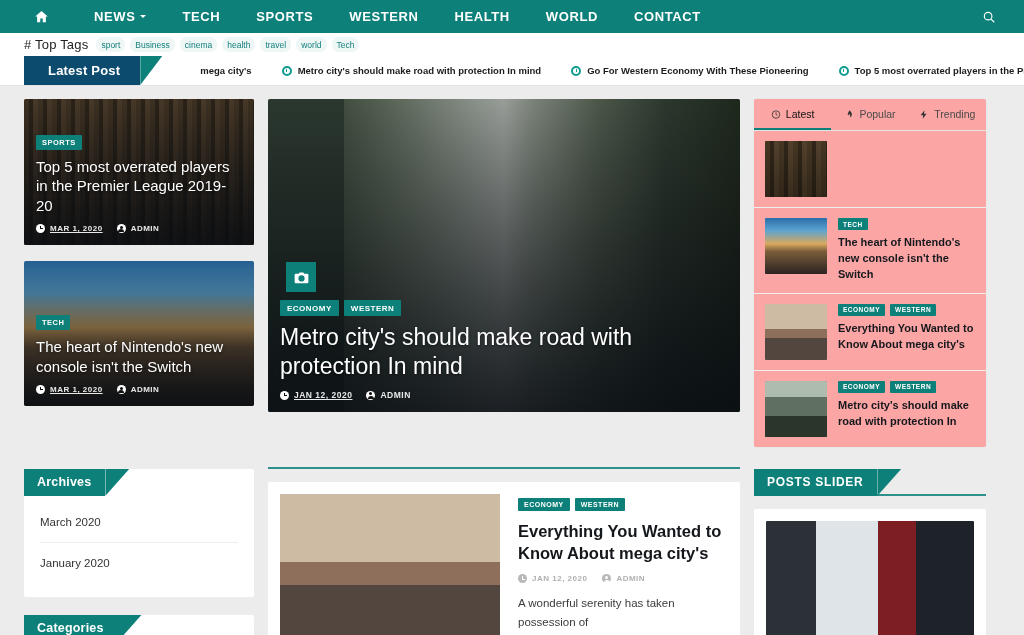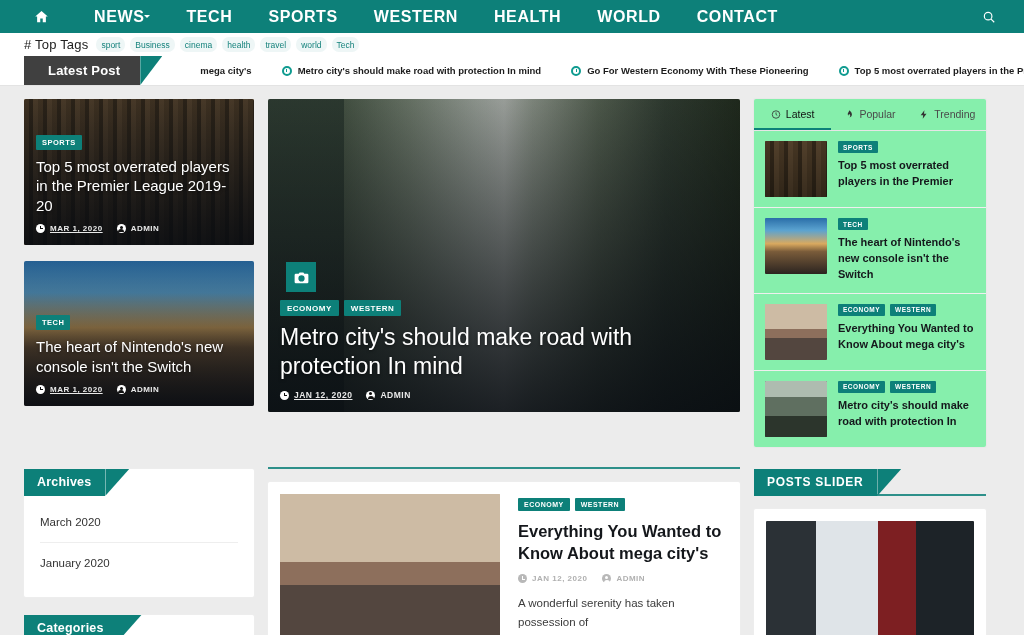--- a/index.html
+++ b/index.html
@@ -13,42 +13,42 @@
 
   
   .navbar {
     height: 33px; background: #0d8079; display: flex; align-items: center;
     padding: 0 22px 0 24px; position: relative;
   }
   .nav-home { width: 34px; display: flex; align-items: center; justify-content: center; }
   .nav-home svg { width: 15px; height: 15px; fill: #fff; }
   .nav-links { display: flex; align-items: center; gap: 0; margin-left: 18px; }
   .nav-link {
-    color: #ffffff; font-size: 16px; font-weight: bold; letter-spacing: .6px;
-    padding: 0 18px; white-space: nowrap; display: flex; align-items: center; 
+    color: #ffffff; font-size: 13px; font-weight: bold; letter-spacing: .6px;
+    padding: 0 18px; white-space: nowrap; display: flex; align-items: center; gap: 5px;
     text-decoration: none;
   }
   .caret { width: 0; height: 0; border-left: 3px solid transparent;
            border-right: 3px solid transparent; border-top: 3.5px solid #fff; display:inline-block; }
   .nav-search { margin-left: auto; display: flex; align-items: center; justify-content: center;
                 width: 26px; height: 26px; }
   .nav-search svg { width: 14px; height: 14px; stroke: #fff; fill: none; stroke-width: 2; }
 
   
   .tagbar { height: 23px; background: #ffffff; display: flex; align-items: center;
             padding: 0 24px; }
   .tagbar-title { font-size: 13px; font-weight: normal; color: #222; margin-right: 8px; letter-spacing: .2px;}
   .tag { font-size: 8.5px; color: #15827c; background: #eef6f6; padding: 2.5px 5px;
          margin-right: 5px; border-radius: 7px; white-space: nowrap; }
 
   
   .ticker { height: 30px; background: #ffffff; display: flex; align-items: stretch;
             border-bottom: 1px solid #e3e3e3; }
   .ticker-label {
-    background: #404040; color: #fff; font-size: 13px; font-weight: bold;
+    background: #0c4a6e; color: #fff; font-size: 13px; font-weight: bold;
     display: flex; align-items: center; padding: 0 20px 0 24px;
     margin-left: 24px; position: relative; letter-spacing: .2px;
   }
   .ticker-label::after {
     content: ""; position: absolute; right: -22px; top: 0; bottom: 0; width: 22px;
     background: #0d8079; clip-path: polygon(0 0, 100% 0, 0 100%);
   }
   .ticker-items { display: flex; align-items: center; flex: 1; overflow: hidden;
                   padding-left: 60px; gap: 0; }
   .ticker-item { display: flex; align-items: center; gap: 6px; font-size: 9.5px;
@@ -98,21 +98,21 @@
   .feat-hero .feat-title { font-size: 23px; line-height: 1.26; margin-bottom: 9px; }
   .feat-hero .badge { font-size: 8px; padding: 3.5px 7px; }
   .feat-hero .meta { font-size: 8.5px; }
   .cam-icon {
     position: absolute; left: 18px; top: 163px; width: 30px; height: 30px;
     background: #0d8079; display: flex; align-items: center; justify-content: center; z-index: 3;
   }
   .cam-icon svg { width: 15px; height: 13px; fill: #fff; }
 
   
-  .tabbox { background: #86efac; border-radius: 2px; box-shadow: 0 0 0 1px #e8e8e8; }
+  .tabbox { background: #fca5a5; border-radius: 2px; box-shadow: 0 0 0 1px #e8e8e8; }
   .tabs { display: flex; border-bottom: 1px solid #e6e6e6; }
   .tab { flex: 1; display: flex; align-items: center; justify-content: center; gap: 5px;
          font-size: 10.5px; color: #4a4a4a; padding: 9px 0 8px; border-bottom: 2px solid transparent;
          white-space: nowrap; }
   .tab.active { color: #111; border-bottom-color: #0d8079; font-weight: normal; }
   .tab svg { width: 10px; height: 11px; }
   .post-row { display: flex; gap: 11px; padding: 10px 11px; align-items: flex-start;
               border-bottom: 1px solid #efefef; }
   .post-row:last-child { border-bottom: none; }
   .post-thumb { width: 62px; height: 56px; flex-shrink: 0; border-radius: 1px; overflow: hidden; }
@@ -348,26 +348,20 @@
                 <path d="M13 2 4 14h6l-1 8 9-12h-6z"></path>
               </svg>
             <span>Trending</span>
           </div>
         </div>
 
         <div class="post-row">
           <div class="post-thumb">
               <div class="img img-library"></div>
             </div>
-          <div class="post-body">
-            <div class="badges">
-              <span class="badge">SPORTS</span>
-            </div>
-            <div class="post-title">Top 5 most overrated players in the Premier</div>
-          </div>
         </div>
 
         <div class="post-row">
           <div class="post-thumb">
               <div class="img img-road"></div>
             </div>
           <div class="post-body">
             <div class="badges">
               <span class="badge">TECH</span>
             </div>

